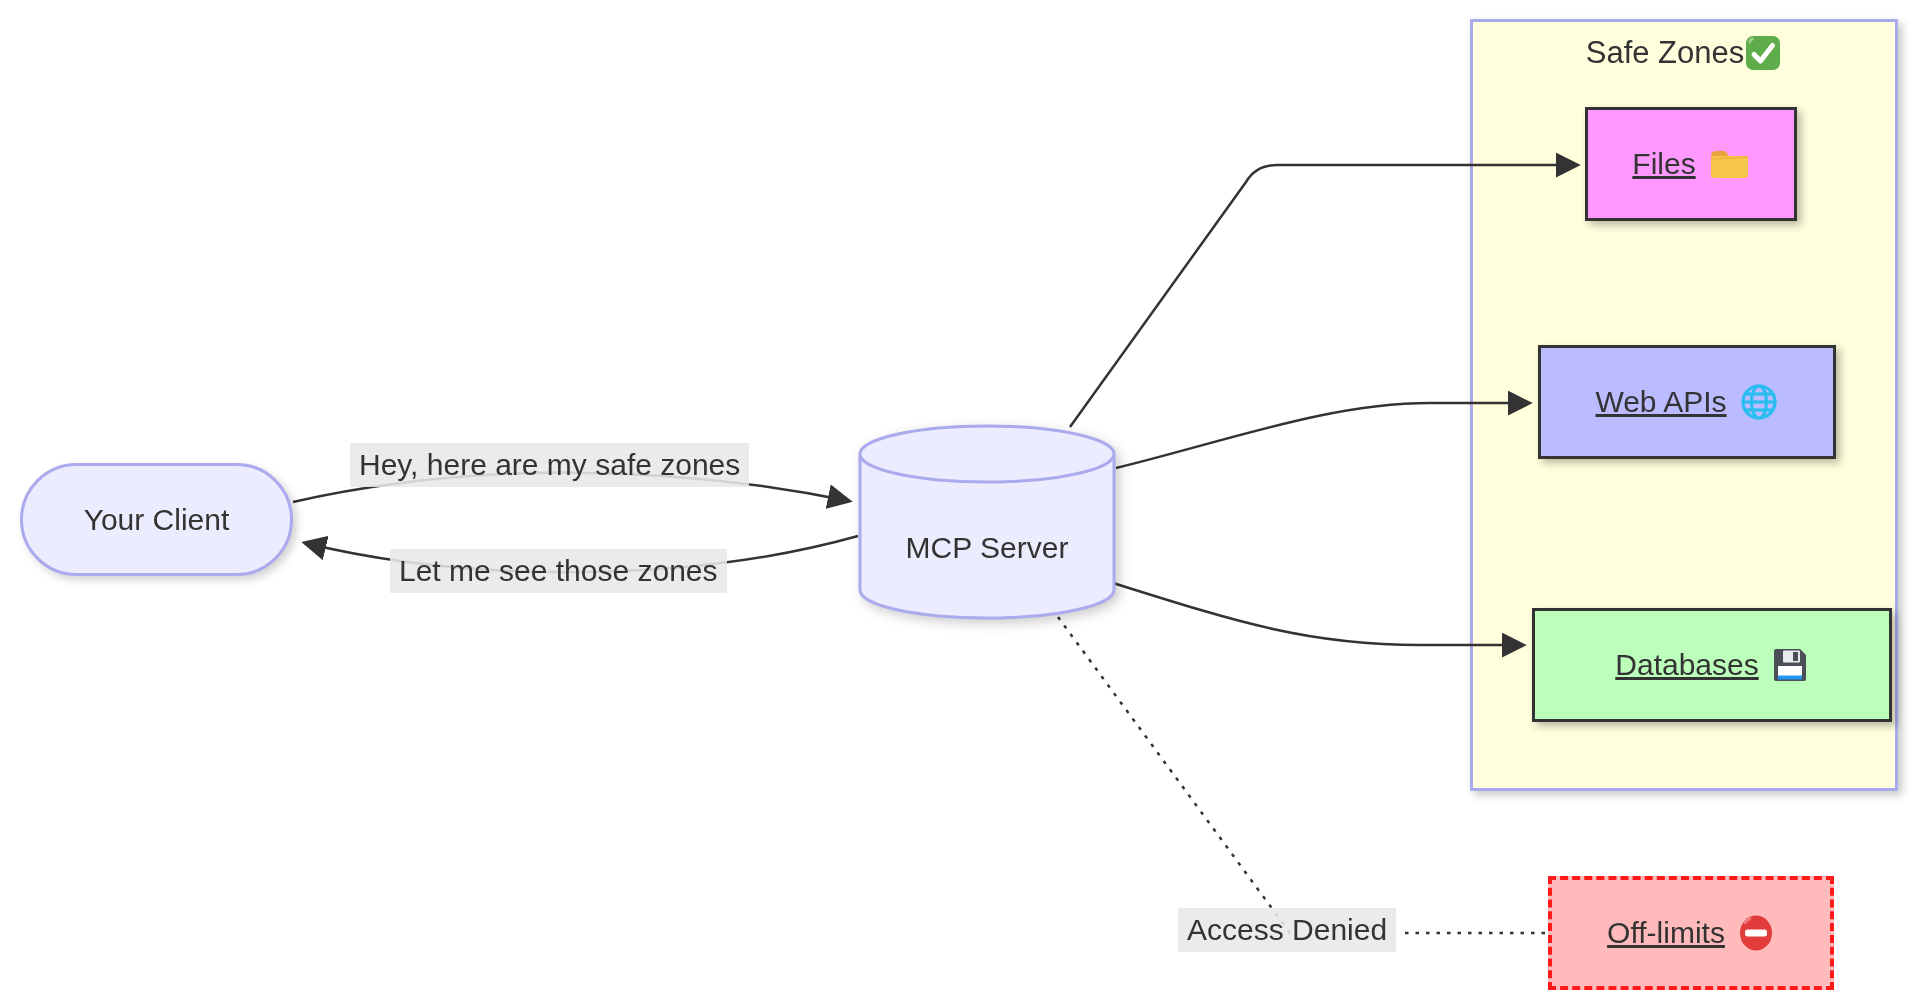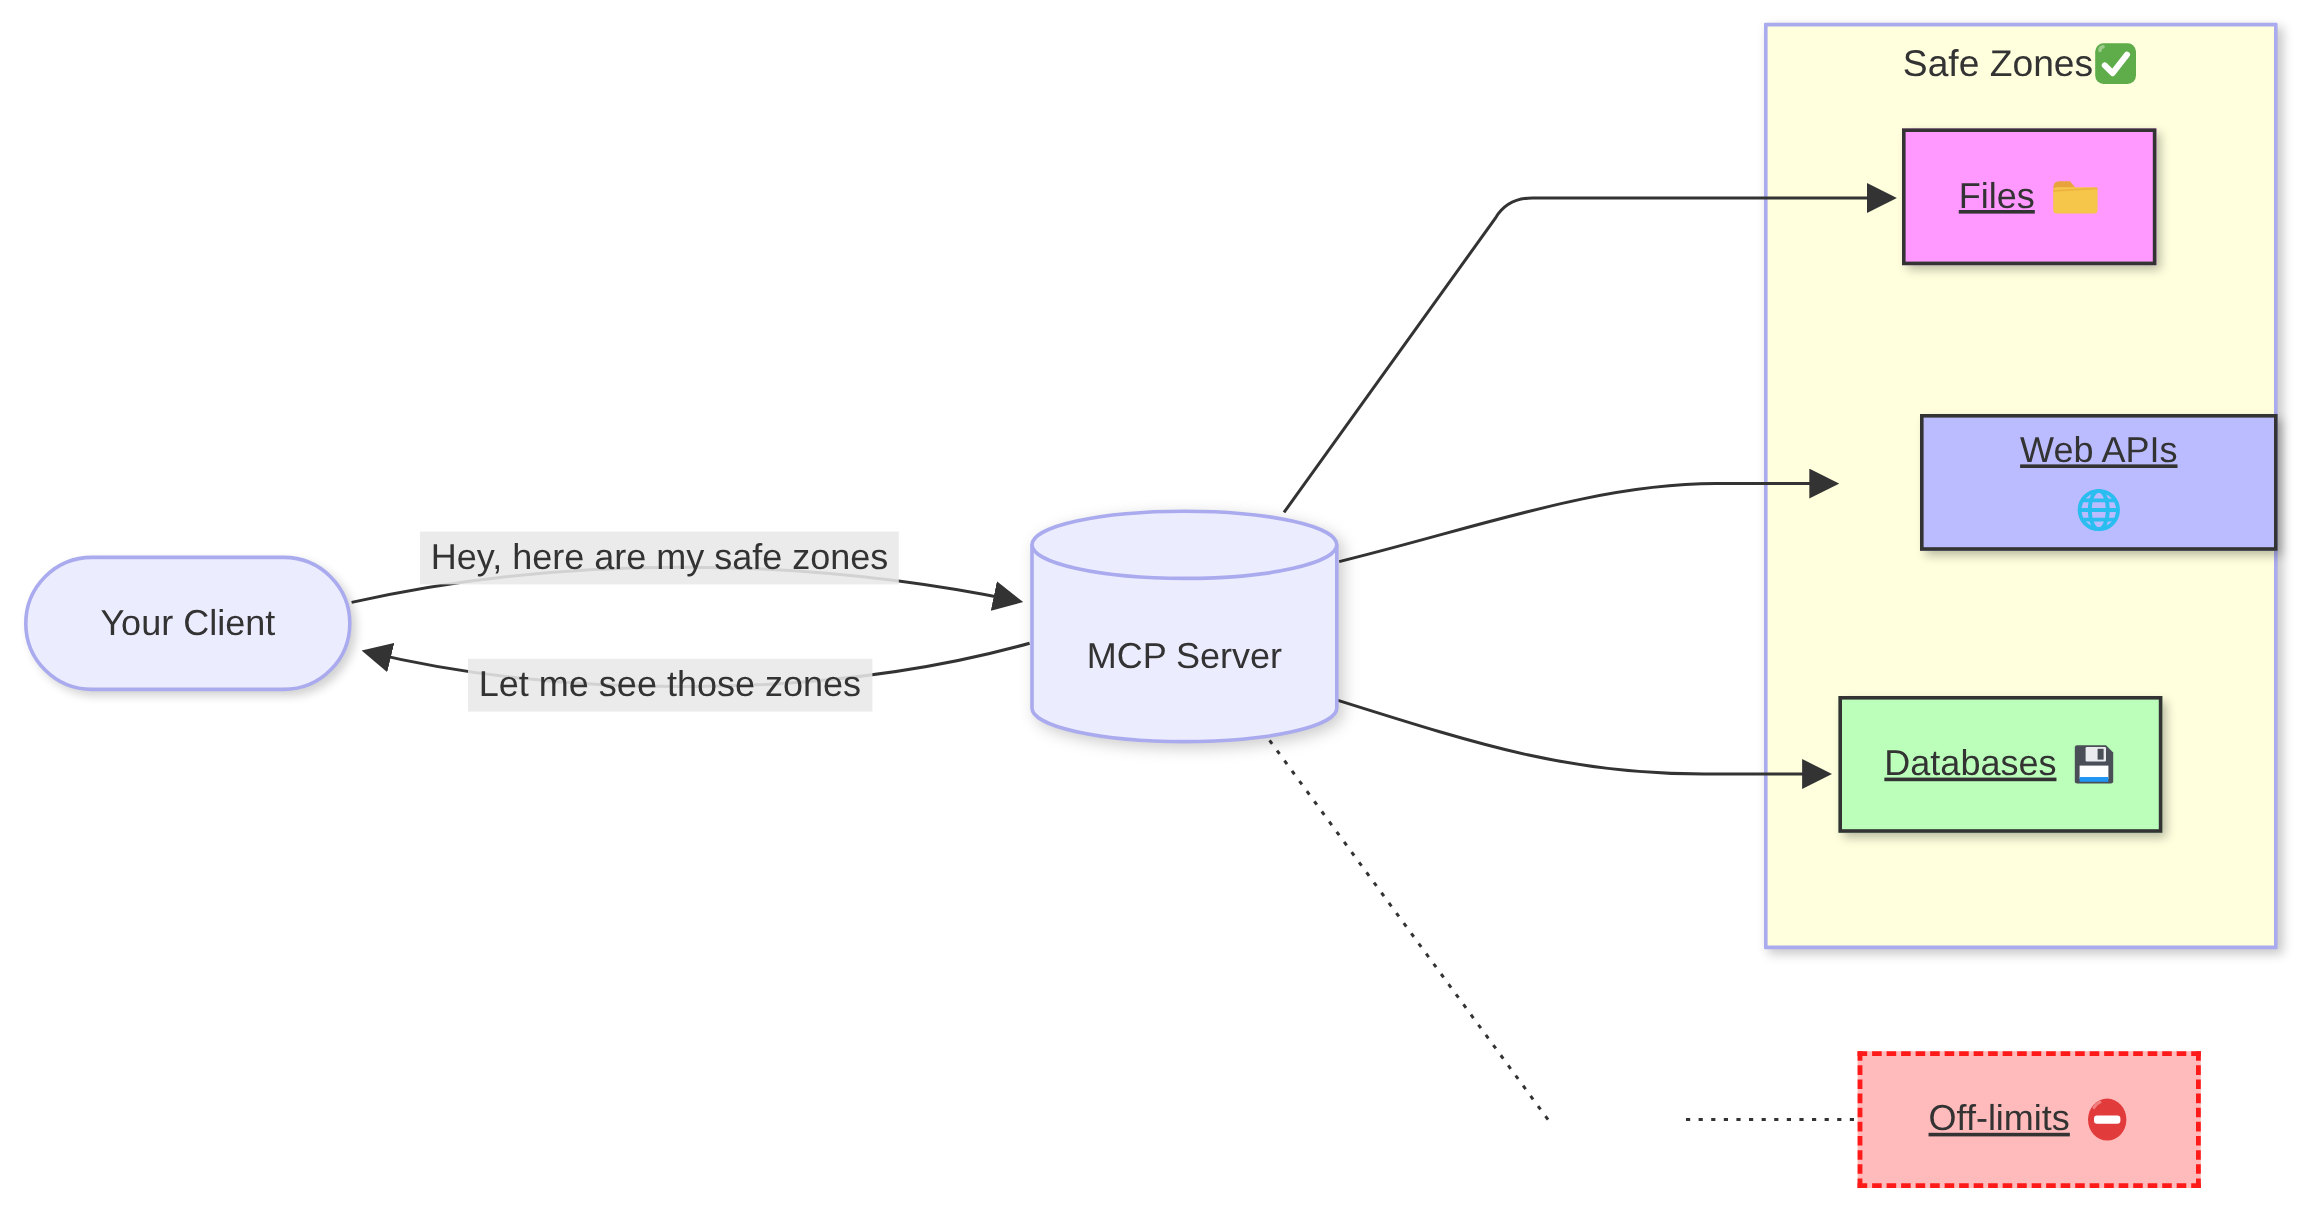--- a/index.html
+++ b/index.html
@@ -47,22 +47,22 @@
   .cylinder { left: 858px; top: 424px; width: 258px; height: 198px; }
   .cylinder > svg.shape { position: absolute; inset: 0; filter: drop-shadow(4px 4px 6px rgba(0,0,0,0.2)); }
   .cylinder > .cyl-text { position: relative; padding-top: 50px; }
 
   .box {
     border: 3px solid #333333;
     box-shadow: 4px 4px 8px rgba(0,0,0,0.28);
     text-decoration: underline;
   }
   .box-files     { left: 1585px; top: 107px; width: 212px; height: 114px; background: #FF99FF; }
-  .box-webapis   { left: 1600px; top: 345px; width: 298px; height: 114px; background: #BBBBFF; flex-direction: column; }
-  .box-databases { left: 1532px; top: 580px; width: 270px; height: 114px; background: #BBFFBB; }
+  .box-webapis   { left: 1538px; top: 345px; width: 298px; height: 114px; background: #BBBBFF; }
+  .box-databases { left: 1532px; top: 608px; width: 360px; height: 114px; background: #BBFFBB; }
   .box-offlimits {
     left: 1548px; top: 876px; width: 286px; height: 114px; background: #FFBBBB;
     border: 4px dashed #FF1A1A; box-shadow: none;
   }
 
   .icon { vertical-align: middle; flex: 0 0 auto; }
 </style>
 </head>
 <body>
 
@@ -91,20 +91,23 @@
     <path class="edge" d="M 1116 468 C 1230 440, 1330 403, 1430 403 L 1529 403" marker-end="url(#arrow)"></path>
     <path class="edge" d="M 1113 583 C 1240 623, 1310 645, 1420 645 L 1523 645" marker-end="url(#arrow)"></path>
     <path class="edge dotted" d="M 1058 617 L 1290 933 M 1405 933 L 1548 933"></path>
   </svg>
 
   <div class="edge-label" style="left:350px; top:443px;">
     <span>Hey, here are my safe zones</span>
   </div>
   <div class="edge-label" style="left:390px; top:549px;">
     <span>Let me see those zones</span>
+  </div>
+  <div class="edge-label" style="left:1178px; top:908px;">
+    <span>Access Denied</span>
   </div>
 
   <div class="node stadium">
     <span>Your Client</span>
   </div>
 
   <div class="node cylinder">
     <svg class="shape" width="258" height="198" viewBox="0 0 258 198">
       <path d="M 2 30 L 2 166 A 127 28 0 0 0 256 166 L 256 30" fill="#ECECFF" stroke="#AAAAEE" stroke-width="3"></path>
       <ellipse cx="129" cy="30" rx="127" ry="28" fill="#ECECFF" stroke="#AAAAEE" stroke-width="3"></ellipse>

